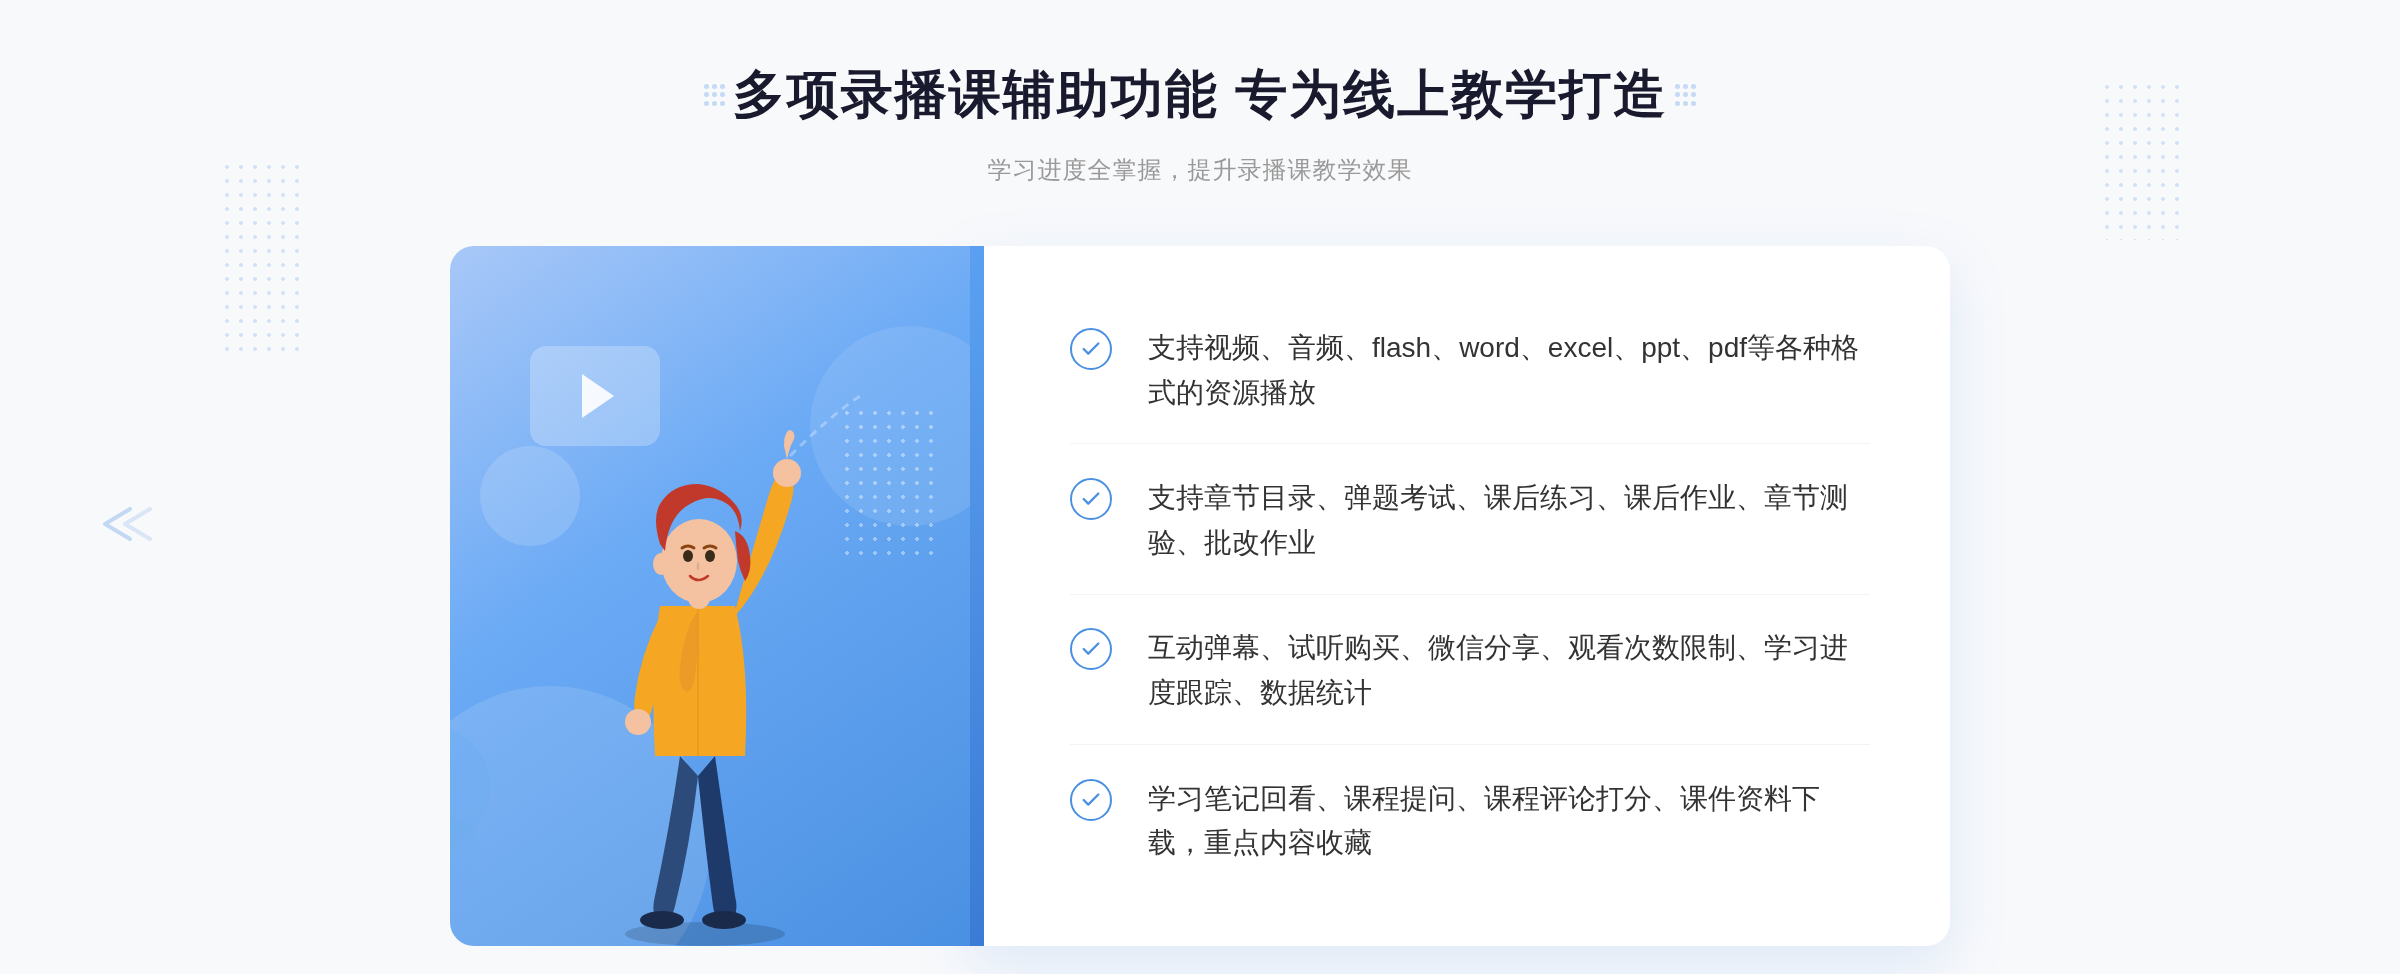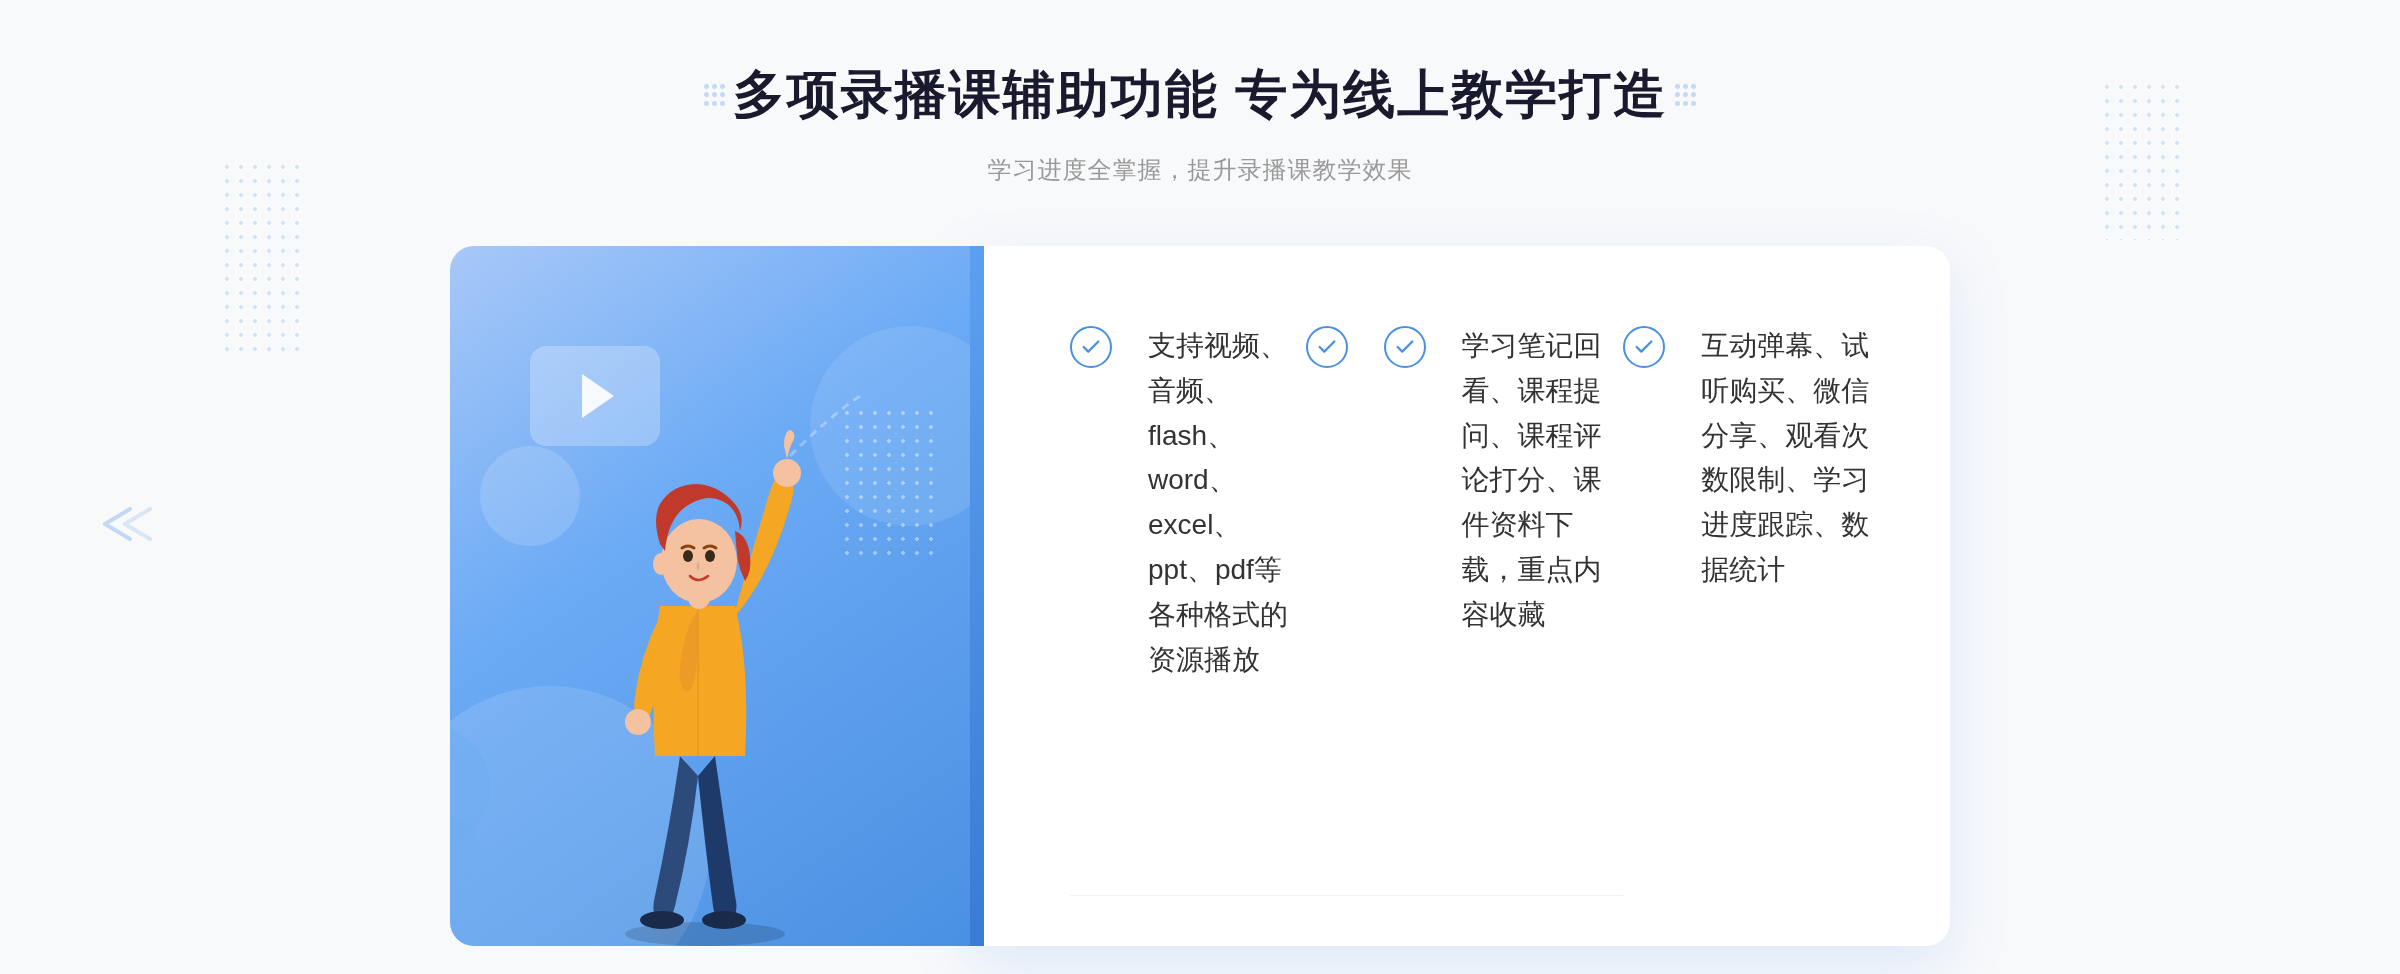--- a/index.html
+++ b/index.html
@@ -199,20 +199,21 @@
       transform: translateX(-50%);
     }
 
     
     .content-panel {
       flex: 1;
       background: #ffffff;
       border-radius: 0 24px 24px 0;
       padding: 50px 80px 50px 100px;
       display: flex;
+      flex-direction: column;
       justify-content: space-around;
       box-shadow: 0 20px 60px rgba(74, 144, 226, 0.15);
     }
 
     
     .feature-item {
       display: flex;
       align-items: flex-start;
       padding: 28px 0;
       border-bottom: 1px solid #f0f4f8;
@@ -417,41 +418,42 @@
       </div>
 
       <div class="feature-item">
         <div class="check-icon">
           <div class="check-circle">
             <svg viewBox="0 0 24 24" fill="none" stroke="#4a90e2" stroke-width="2.5" stroke-linecap="round" stroke-linejoin="round">
               <polyline points="20 6 9 17 4 12"></polyline>
             </svg>
           </div>
         </div>
+        <span class="feature-text">支持章节目录、弹题考试、课后练习、课后作业、章节测验、批改作业</span>
+      </div>
+
+      <div class="feature-item">
+        <div class="check-icon">
+          <div class="check-circle">
+            <svg viewBox="0 0 24 24" fill="none" stroke="#4a90e2" stroke-width="2.5" stroke-linecap="round" stroke-linejoin="round">
+              <polyline points="20 6 9 17 4 12"></polyline>
+            </svg>
+          </div>
+        </div>
+        <span class="feature-text">互动弹幕、试听购买、微信分享、观看次数限制、学习进度跟踪、数据统计</span>
       </div>
 
       <div class="feature-item">
         <div class="check-icon">
           <div class="check-circle">
             <svg viewBox="0 0 24 24" fill="none" stroke="#4a90e2" stroke-width="2.5" stroke-linecap="round" stroke-linejoin="round">
               <polyline points="20 6 9 17 4 12"></polyline>
             </svg>
           </div>
         </div>
         <span class="feature-text">学习笔记回看、课程提问、课程评论打分、课件资料下载，重点内容收藏</span>
       </div>
 
-      <div class="feature-item">
-        <div class="check-icon">
-          <div class="check-circle">
-            <svg viewBox="0 0 24 24" fill="none" stroke="#4a90e2" stroke-width="2.5" stroke-linecap="round" stroke-linejoin="round">
-              <polyline points="20 6 9 17 4 12"></polyline>
-            </svg>
-          </div>
-        </div>
-        <span class="feature-text">互动弹幕、试听购买、微信分享、观看次数限制、学习进度跟踪、数据统计</span>
-      </div>
-
     </div>
 
   </div>
 
 </div>
 
 </body></html>

